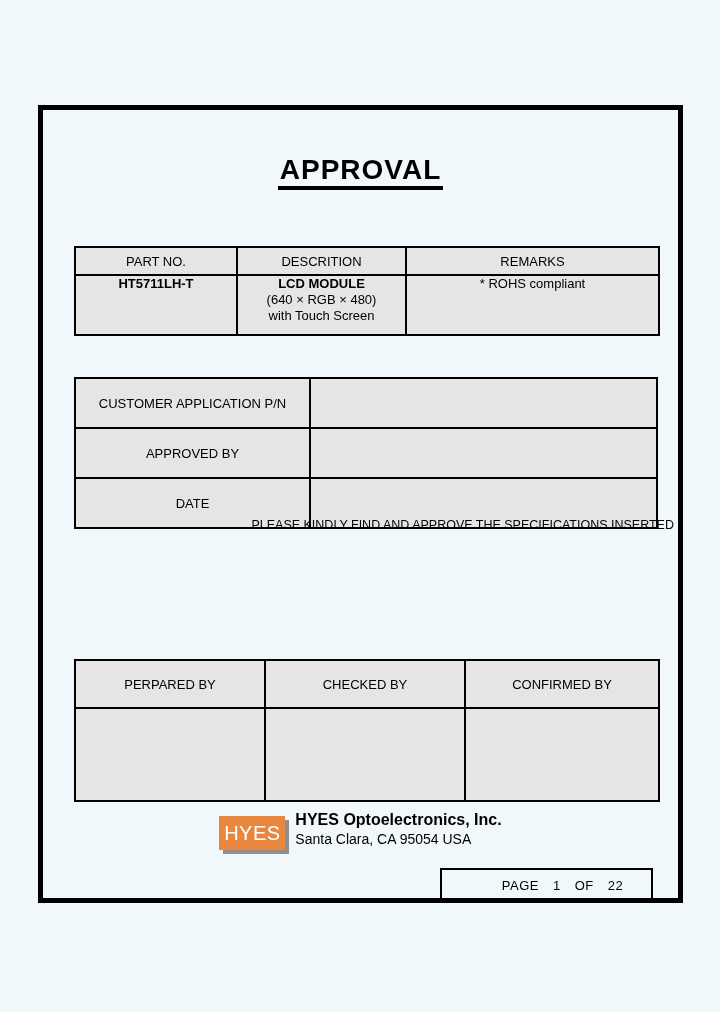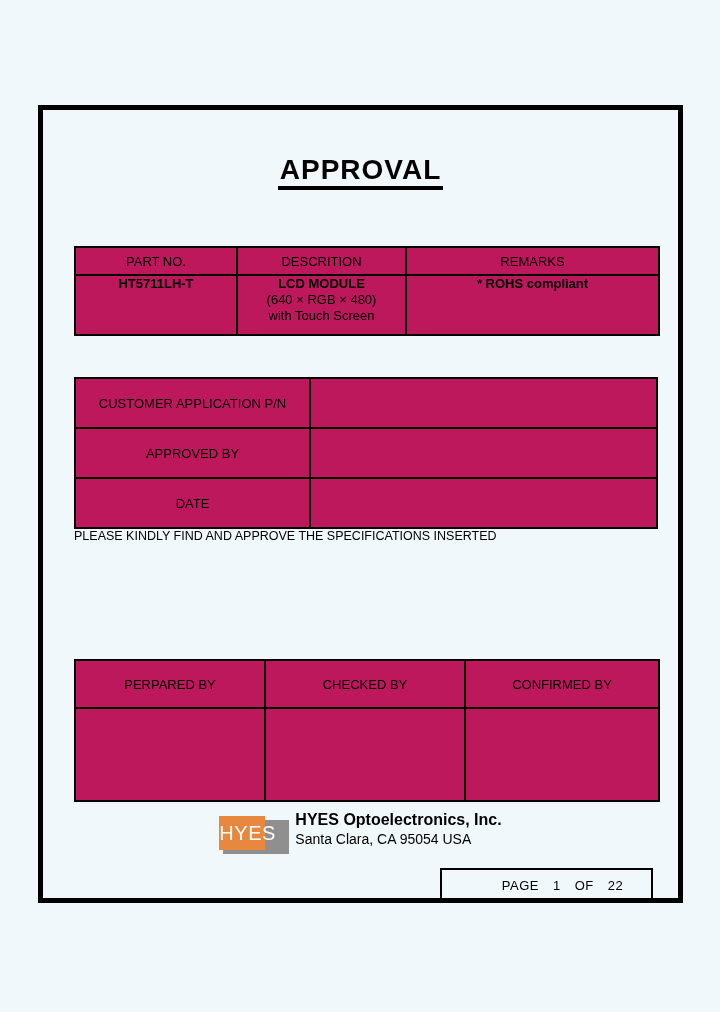--- a/index.html
+++ b/index.html
@@ -49,21 +49,21 @@
     line-height: 1.05;
     border-bottom: 4px solid #000;
     padding: 0 2px 2px 2px;
   }
 
   
   table.grid {
     position: absolute;
     border-collapse: collapse;
     table-layout: fixed;
-    background: #be185d;
+    background: #e5e5e5;
   }
   table.grid td {
     border: 2px solid #000;
     font-size: 13px;
     vertical-align: middle;
     padding: 0;
   }
 
   
   #part-table {
@@ -97,44 +97,44 @@
     line-height: 1.22;
     font-size: 12.5px;
   }
   .desc b {
     font-size: 13px;
     font-weight: bold;
   }
   .rmk {
     text-align: left;
     padding: 6px 0 0 3px;
-    font-weight: bold;
+    font-weight: normal;
     font-size: 13px;
   }
 
   
   #cust-table {
     left: 31px;
     top: 267px;
     width: 578px;
   }
   #cust-table td {
     height: 48px;
     text-align: center;
   }
   #cust-table .c1 { width: 233px; }
   #cust-table .c2 { width: 345px; }
 
   
   .note {
     position: absolute;
     left: 31px;
-    top: 418px;
+    top: 407px;
     width: 600px;
-    text-align: left;
+    text-align: right;
     font-size: 12.5px;
     line-height: 1.32;
   }
 
   
   #sign-table {
     left: 31px;
     top: 549px;
     width: 578px;
   }
@@ -176,21 +176,21 @@
     left: 4px;
     top: 4px;
     width: 66px;
     height: 34px;
     background: #8f8f8f;
   }
   .logo-box {
     position: absolute;
     left: 0;
     top: 0;
-    width: 46px;
+    width: 66px;
     height: 34px;
     background: #e8873e;
     color: #ffffff;
     font-size: 20px;
     line-height: 34px;
     text-align: center;
     letter-spacing: 0.5px;
   }
   .addr {
     display: inline-block;

